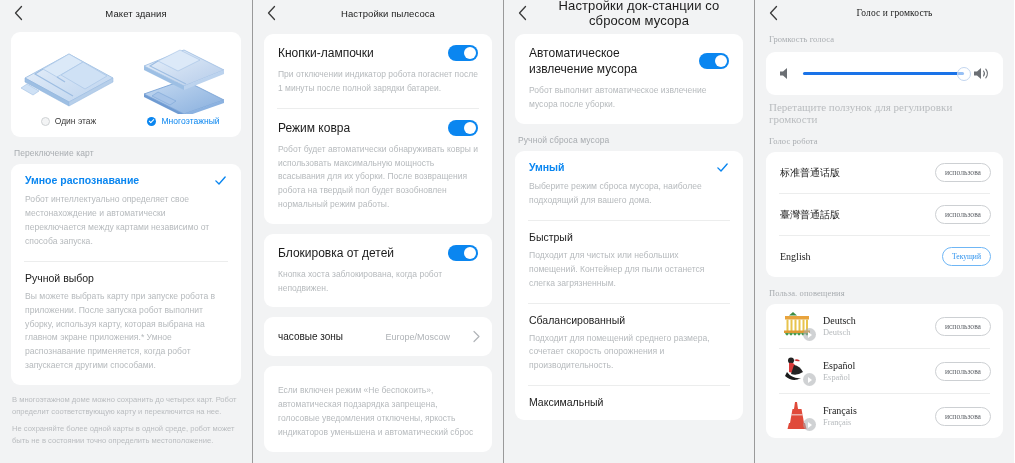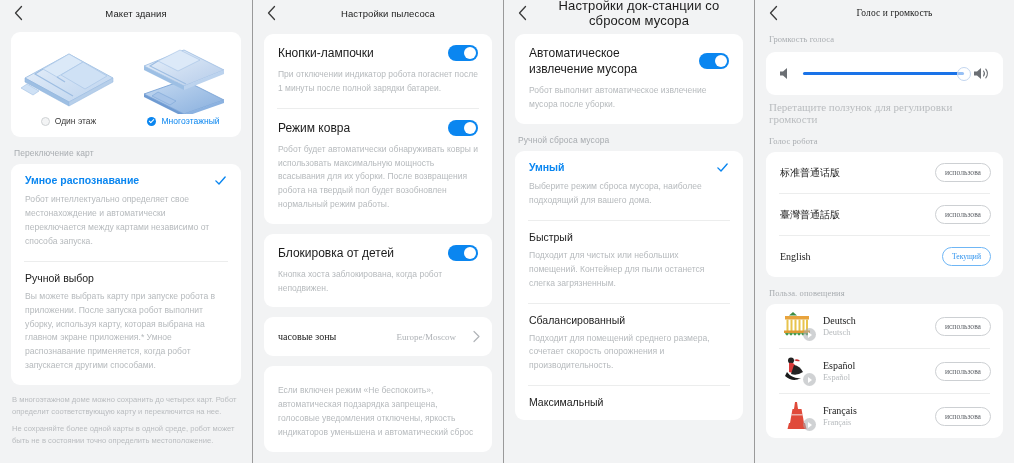--- a/index.html
+++ b/index.html
@@ -119,24 +119,23 @@
   .toggle::after {
     content: ""; position: absolute;
     right: 2px; top: 2px;
     width: 12px; height: 12px; border-radius: 50%;
     background: #fff;
   }
 
   .nav-row {
     display: flex; align-items: center; justify-content: space-between;
     padding: 13px 11px 13px 14px;
-    font-family: Liberation Serif, serif;
   }
   .nav-title { font-size: 10px; color: #1b1b1b; }
-  .nav-right { display: flex; align-items: center; gap: 16px; }
+  .nav-right { display: flex; align-items: center; gap: 22px; }
   .nav-val { font-size: 9px; color: #aeb2b6; }
 
   
   .slider-card { margin-top: 2px; padding: 14px 12px; }
   .slider-row { display: flex; align-items: center; gap: 9px; }
   .spk { flex: 0 0 auto; }
   .track-wrap { flex: 1; position: relative; height: 14px; display:flex; align-items:center; }
   .track { position: absolute; left: 0; right: 0; height: 2.5px; background: #e2e4e6; border-radius: 2px; }
   .track-fill { position: absolute; left: 0; height: 2.5px; background: #1a73e8; border-radius: 2px; }
   .thumb {

